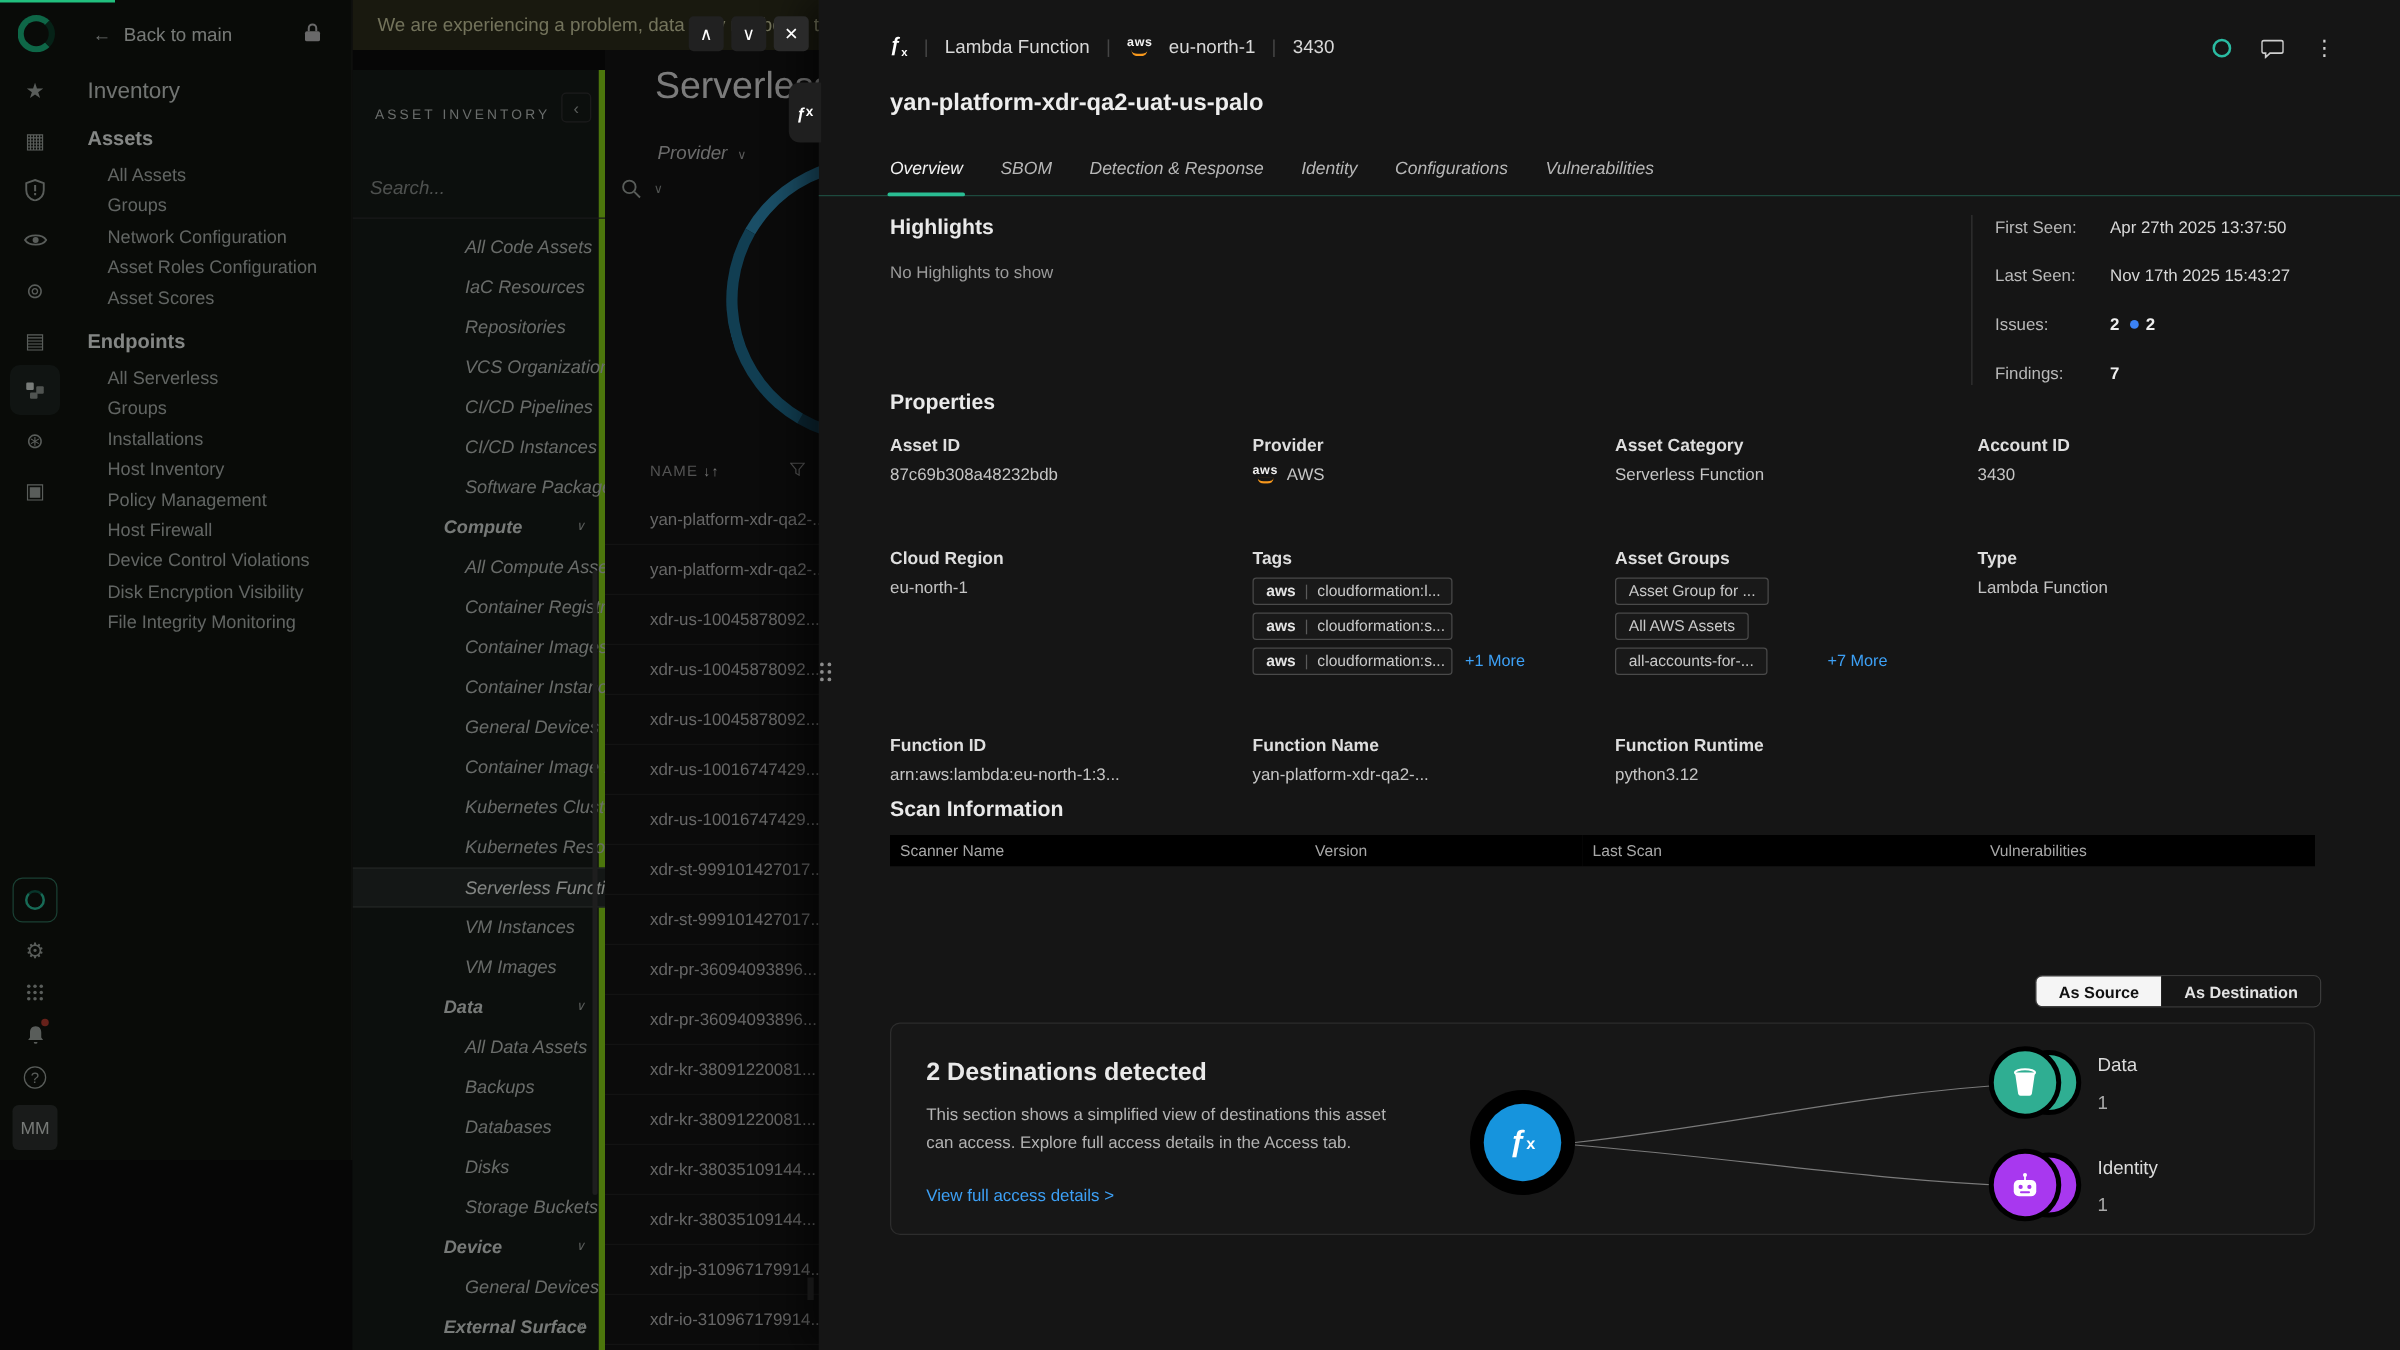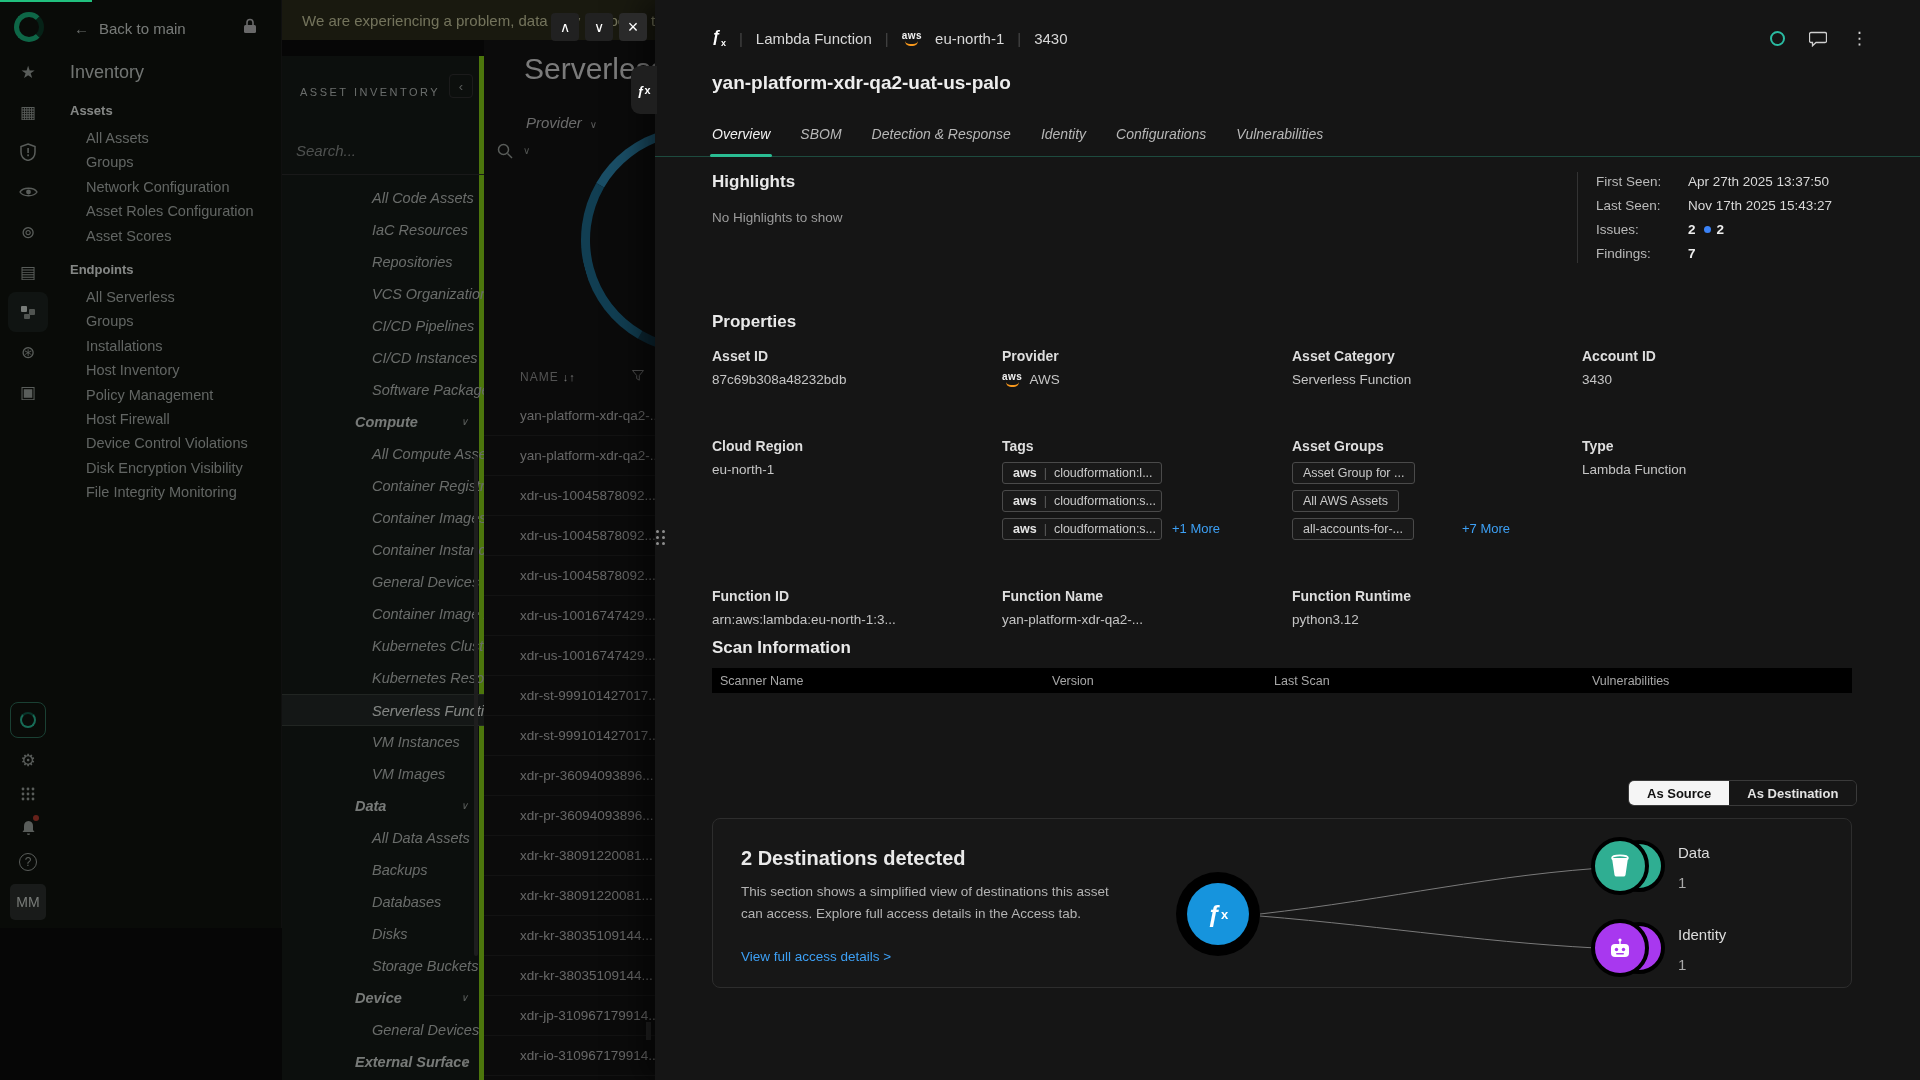--- a/index.html
+++ b/index.html
@@ -17,21 +17,21 @@
     border:5px solid #19b27b; border-right-color:#0b3b28; }
   .back-btn { position:absolute; left:74px; top:20px; color:#cdd2ce; font-size:15px; cursor:pointer; }
   .back-btn .arrow { margin-right:10px; color:#b9beba; }
   .lock-icon { position:absolute; left:243px; top:18px; }
   .rail { position:absolute; left:0; top:52px; width:56px; display:flex; flex-direction:column; align-items:center; }
   .rail .ric { height:40px; width:40px; display:flex; align-items:center; justify-content:center;
     color:#9aa09b; font-size:17px; border-radius:8px; cursor:pointer; }
   .rail .ric.active { background:#1d2420; color:#cfd6d1; }
   .nav { position:absolute; left:70px; top:62px; width:205px; }
   .nav .group-title { font-size:18px; color:#c3c9c5; margin-bottom:20px; }
-  .nav .section-title { font-size:13px; font-weight:bold; color:#e4e8e5; margin:14px 0 8px; }
+  .nav .section-title { font-size:16px; font-weight:bold; color:#e4e8e5; margin:14px 0 8px; }
   .nav .nav-item { font-size:14.5px; color:#a9afab; line-height:24.4px; padding-left:16px;
     white-space:nowrap; cursor:pointer; }
   .bottom-rail { position:absolute; left:0; bottom:8px; width:56px; display:flex; flex-direction:column;
     gap:10px; align-items:center; }
   .copilot-btn { width:36px; height:36px; border:1px solid #2d6e58; border-radius:8px; display:flex;
     align-items:center; justify-content:center; cursor:pointer; }
   .copilot-ring { width:16px; height:16px; border-radius:50%; border:2.5px solid #28b895; border-top-color:#0f5c49; }
   .b-ic { color:#9aa09b; font-size:17px; height:24px; display:flex; align-items:center; justify-content:center;
     cursor:pointer; position:relative; }
   .bell-dot { position:absolute; right:-3px; top:-1px; width:6px; height:6px; border-radius:50%; background:#b03a2e; }
@@ -112,21 +112,21 @@
   .tabs { position:absolute; left:57px; top:126px; display:flex; gap:30px; height:31px; z-index:2; }
   .tab { font-size:14px; font-style:italic; color:#b7b7b7; cursor:pointer; position:relative; padding-bottom:7px; }
   .tab.active { color:#f2f2f2; }
   .tab.active::after { content:""; position:absolute; left:-2px; right:-2px; bottom:0; height:3px;
     background:#2abd93; border-radius:2px; }
   .tab-line { position:absolute; left:0; top:156px; width:1265px; border-bottom:1px solid #1d4a3e; }
   .sec-h { font-size:17px; font-weight:bold; color:#e9e9e9; }
   .hl-title { position:absolute; left:57px; top:172px; }
   .hl-empty { position:absolute; left:57px; top:210px; font-size:13.5px; color:#9b9b9b; }
   .summary { position:absolute; left:922px; top:172px; width:270px; border-left:1px solid #333;
-    padding:2px 0 2px 18px; display:flex; flex-direction:column; gap:9px; }
+    padding:2px 0 2px 18px; display:flex; flex-direction:column; gap:24px; }
   .sum-row { display:flex; font-size:13.5px; }
   .sum-row .lb { width:92px; color:#b9b9b9; }
   .sum-row .vl { color:#d8d8d8; }
   .sum-row .strong { font-weight:bold; color:#eee; }
   .issue-dot { display:inline-block; width:7px; height:7px; border-radius:50%; background:#3b82f6; margin:0 6px 1px 8px; }
   .props-h { position:absolute; left:57px; top:312px; }
   .props { position:absolute; left:57px; top:348px; width:1160px; display:grid;
     grid-template-columns:repeat(4, 290px); row-gap:0; }
   .prop { margin-bottom:30px; min-height:60px; }
   .prop .lb { font-size:14px; font-weight:bold; color:#dedede; margin-bottom:8px; }

